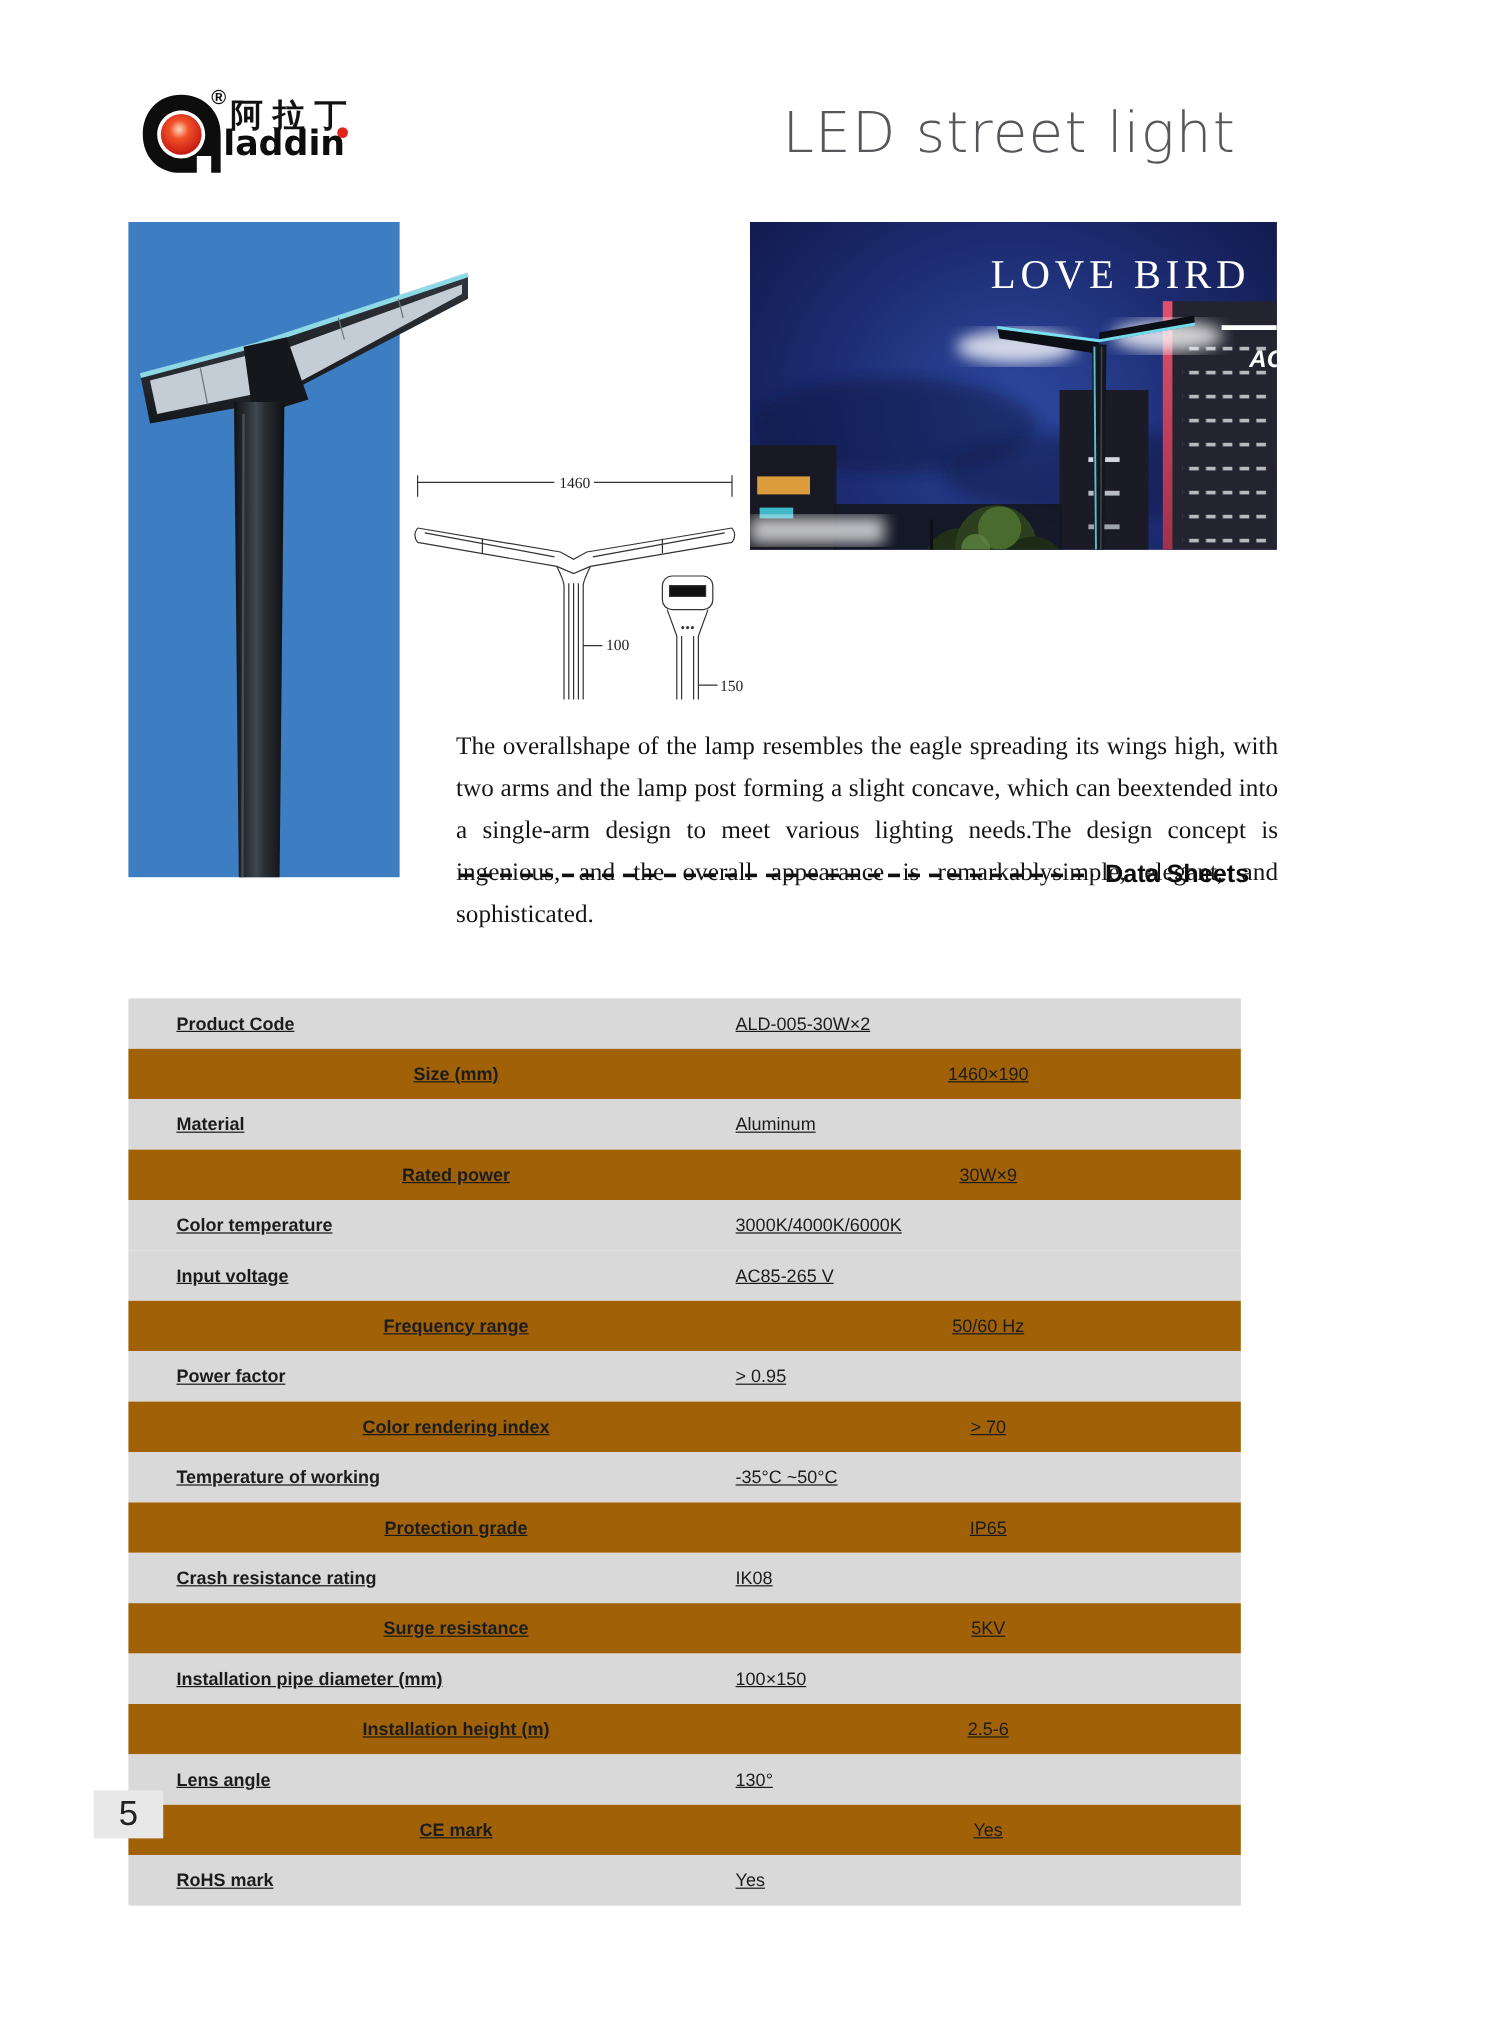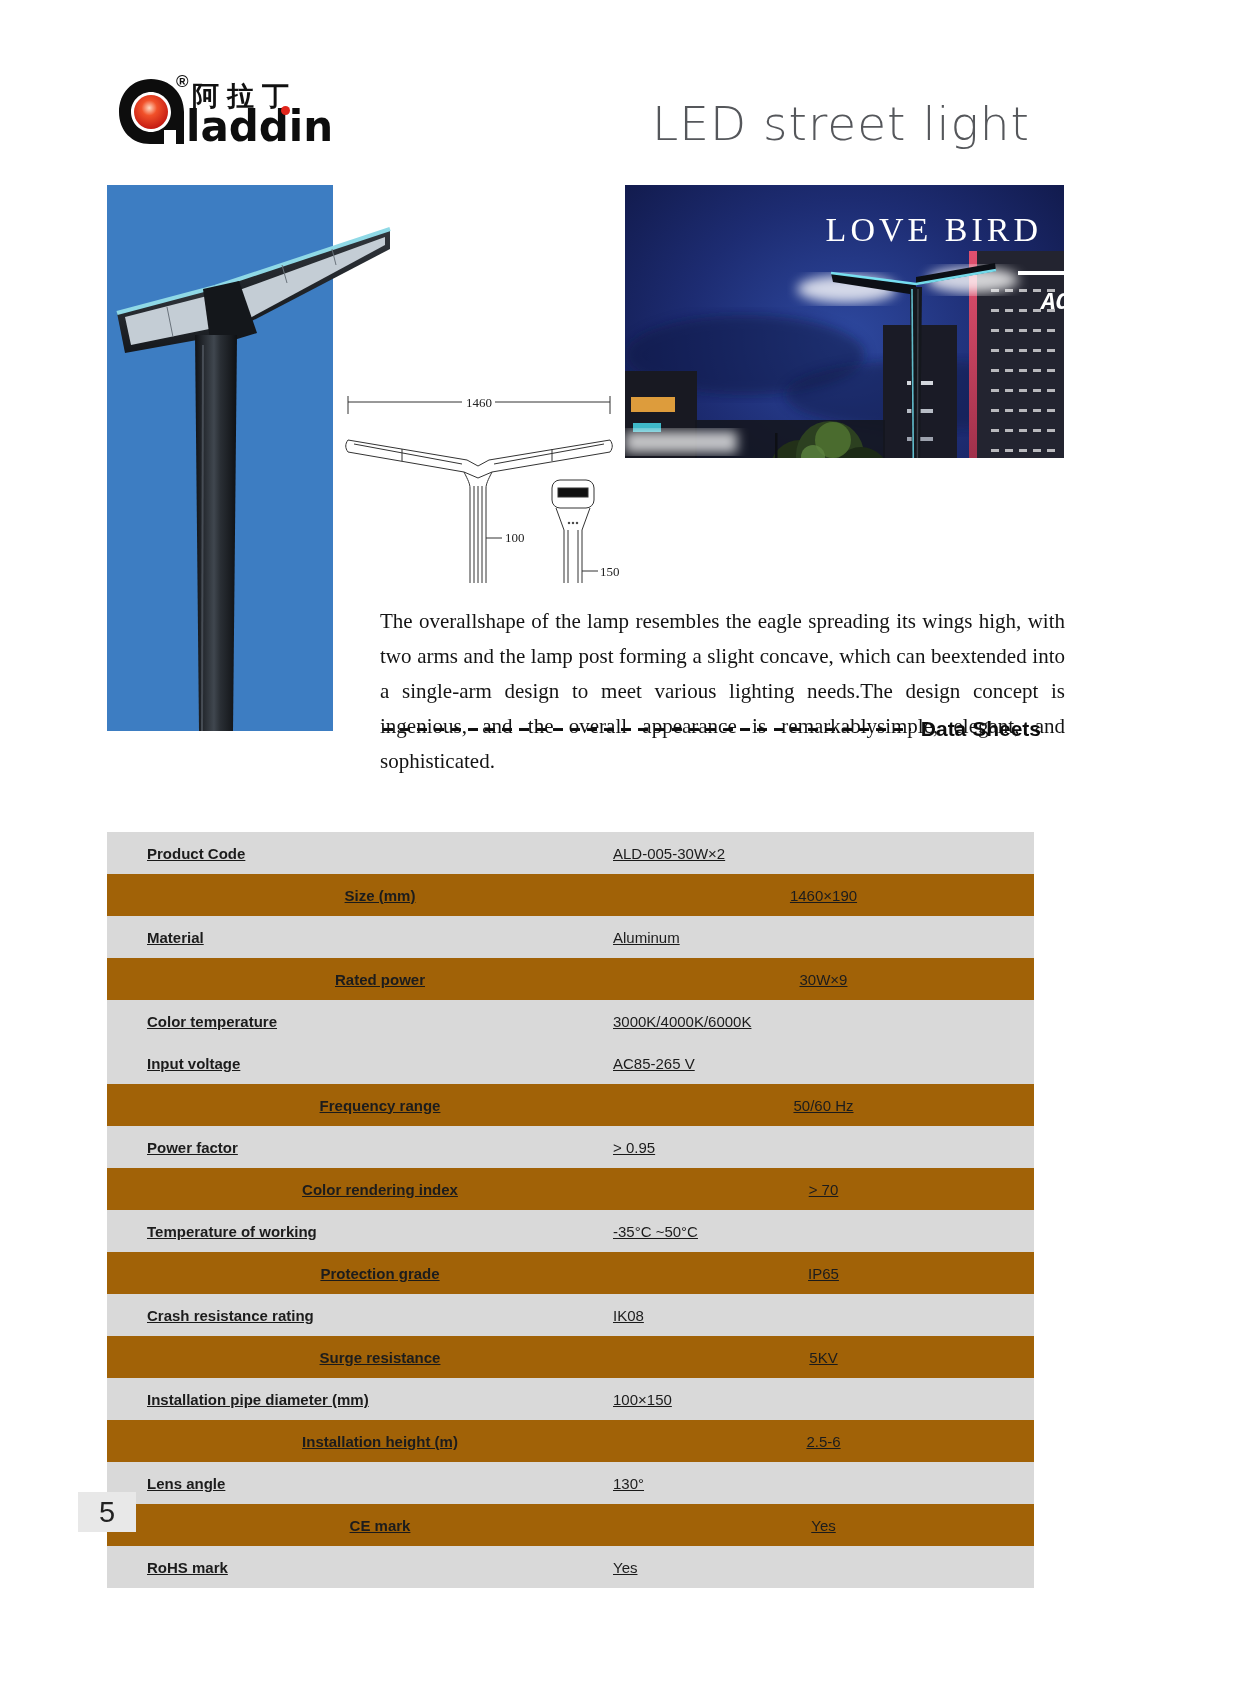--- a/index.html
+++ b/index.html
@@ -14,44 +14,44 @@
     width:1240px;height:1683px;position:relative;background:#ffffff;
     font-family:"Liberation Sans",sans-serif;overflow:hidden;color:#1a1a1a;
   }
 
   
   .logo{position:absolute;left:118px;top:76px;width:240px;height:90px;}
   .logo-mark{position:absolute;left:0;top:2px;width:66px;height:72px;}
   .logo-reg{position:absolute;left:58px;top:-4px;font-size:17px;font-weight:bold;color:#111;}
   .logo-cn{position:absolute;left:74px;top:2px;font-size:27px;font-weight:bold;color:#111;
            letter-spacing:8px;white-space:nowrap;font-family:"DejaVu Sans",sans-serif;}
-  .logo-en{position:absolute;left:68px;top:26px;font-size:42px;font-weight:800;color:#0d0d0d;
+  .logo-en{position:absolute;left:68px;top:26px;font-size:29px;font-weight:800;color:#0d0d0d;
            letter-spacing:0px;font-family:"DejaVu Sans",sans-serif;}
   .logo-idot{position:absolute;left:163px;top:30px;width:9px;height:9px;border-radius:50%;
            background:#e1251b;}
   .page-title{position:absolute;top:84px;right:210px;font-size:47px;font-weight:300;
            color:var(--title-gray);font-family:"DejaVu Sans","Liberation Sans",sans-serif;
-           letter-spacing:1px;white-space:nowrap;margin-top:12px;}
+           letter-spacing:1px;white-space:nowrap;}
 
   
   .blue-panel{position:absolute;left:107px;top:185px;width:226px;height:546px;
            background:var(--panel-blue);}
   .lamp-render{position:absolute;left:107px;top:185px;width:300px;height:546px;overflow:visible;}
 
   
   .tech-drawing{position:absolute;left:342px;top:388px;width:292px;height:200px;}
   .tech-drawing text{font-family:"Liberation Serif",serif;font-size:13px;fill:#222;}
 
   
   .photo{position:absolute;left:625px;top:185px;width:439px;height:273px;overflow:hidden;background:#101a45;}
   .photo-title{position:absolute;top:26px;right:22px;color:#fff;font-family:"Liberation Serif",serif;
            font-size:34px;letter-spacing:4px;white-space:nowrap;}
   .photo-line{position:absolute;top:86px;right:0;width:46px;height:4px;background:#fff;}
-  .photo-ac{position:absolute;top:104px;right:-6px;color:#fff;font-family:Liberation Mono, monospace;
-           font-style:italic;font-weight:bold;font-size:24px;}
+  .photo-ac{position:absolute;top:104px;right:-6px;color:#fff;font-family:Liberation Sans, sans-serif;
+           font-style:italic;font-weight:bold;font-size:20px;}
 
   
   .description{position:absolute;left:380px;top:583px;width:685px;
            font-family:"Liberation Serif",serif;font-size:21px;line-height:35px;
            text-align:justify;color:#141414;}
 
   
   .datasheet-row{position:absolute;left:383px;top:714px;width:658px;height:30px;
            display:flex;align-items:center;}
   .datasheet-divider{flex:1;height:3px;

